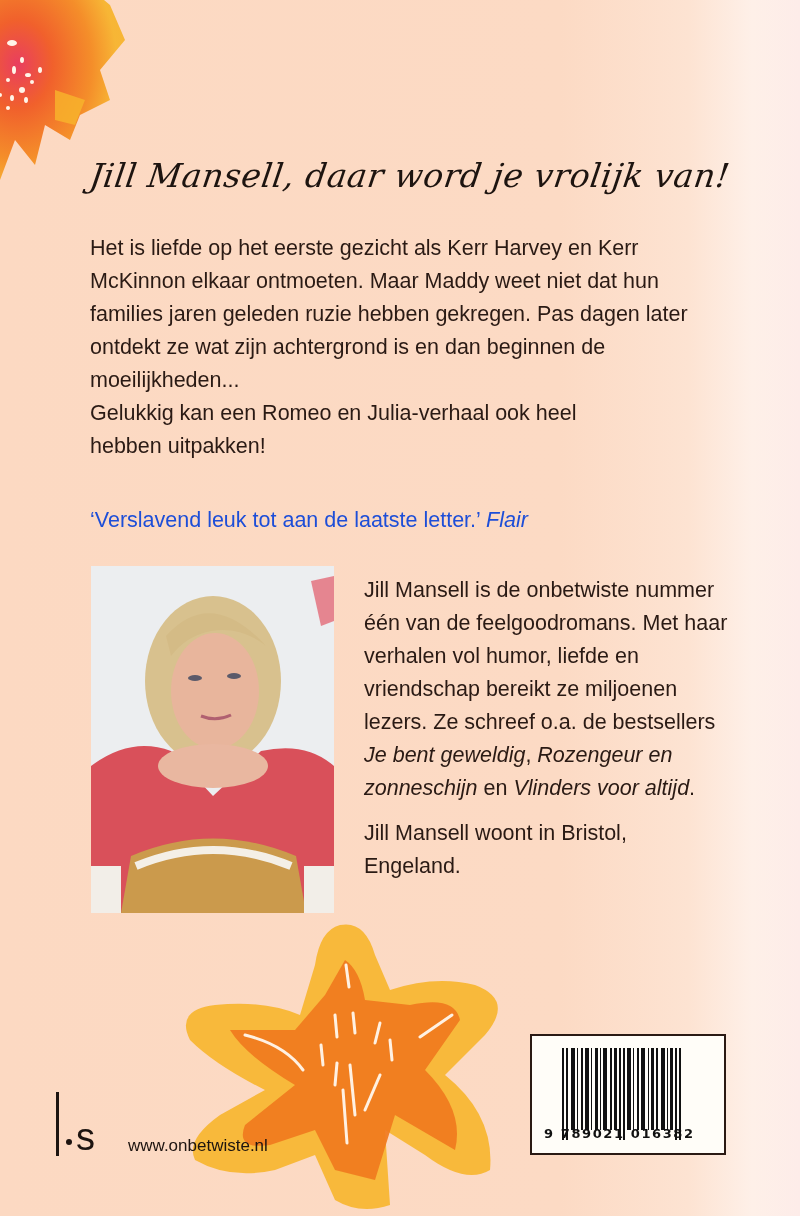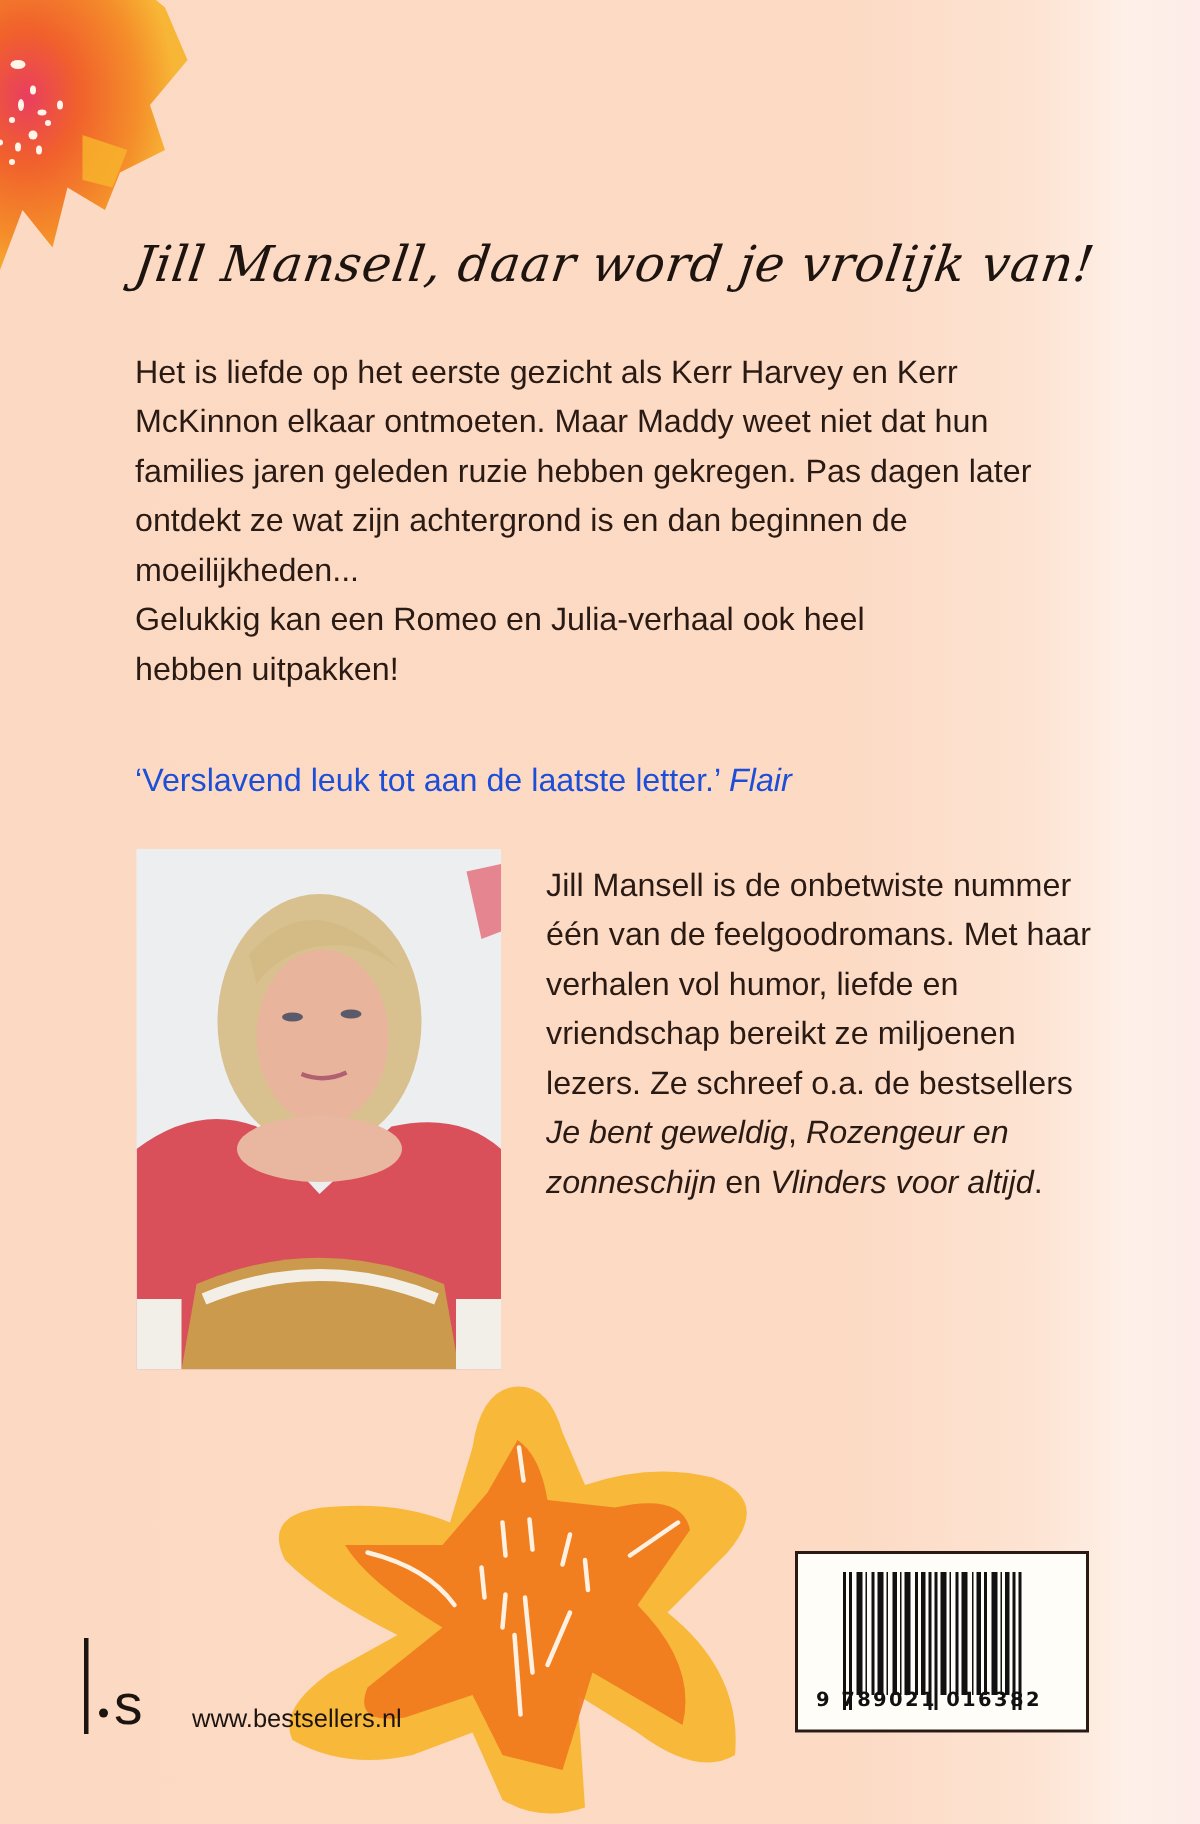--- a/index.html
+++ b/index.html
@@ -129,20 +129,21 @@
     <path d="M45 300 Q122 268 200 300" stroke="#f4efe6" stroke-width="8" fill="none"></path>
     <rect x="0" y="300" width="30" height="47" fill="#f2eee8"></rect>
     <rect x="213" y="300" width="30" height="47" fill="#f2eee8"></rect>
   </svg>
 </div>
 
 <div class="bio">
   <p>
     <span>Jill Mansell is de onbetwiste nummer één van de feelgoodromans. Met haar verhalen vol humor, liefde en vriendschap bereikt ze miljoenen lezers. Ze schreef o.a. de bestsellers </span><i>Je bent geweldig</i><span>, </span><i>Rozengeur en zonneschijn</i><span> en </span><i>Vlinders voor altijd</i><span>.</span>
   </p>
+  <p style="width:300px">Jill Mansell woont in Bristol, Engeland.</p>
 </div>
 
 <div class="flower-bottom">
   <svg width="350" height="300" viewBox="0 0 350 300">
     <path d="M165 10 Q190 5 200 40 L215 75 Q260 60 300 70 Q340 85 310 120 L270 160 Q320 200 315 255 Q290 270 250 240 L210 215 L215 290 Q185 300 160 285 L140 240 L100 255 Q55 265 20 245 Q10 225 45 200 L90 175 Q40 150 15 125 Q0 95 40 90 Q90 85 125 100 L140 50 Q145 15 165 10 Z" fill="#f7b52c" opacity="0.9"></path>
     <path d="M170 45 Q185 55 190 85 L235 90 Q280 80 285 105 L250 155 Q290 195 280 235 L220 200 L200 265 L160 255 L140 215 L95 230 Q60 235 70 210 L120 170 Q70 140 55 115 L120 115 L150 80 Z" fill="#f07a1e" opacity="0.92"></path>
     <g stroke="#fff1e2" stroke-width="3" fill="none" stroke-linecap="round">
       <line x1="171" y1="50" x2="174" y2="72"></line>
       <line x1="160" y1="100" x2="162" y2="122"></line>
       <line x1="178" y1="98" x2="180" y2="118"></line>
@@ -158,21 +159,21 @@
     </g>
   </svg>
 </div>
 
 <div class="logo">
   <div class="bar"></div>
   <div class="dot"></div>
   <div class="s">s</div>
 </div>
 
-<div class="website">www.bestsellers.nl</div>
+<div class="website">www.onbetwiste.nl</div>
 
 <div class="barcode">
   <div class="bars">
     <span style="width:2px;height:92px"></span>
       <span style="width:2px;background:transparent"></span>
       <span style="width:2px;height:92px"></span>
     <span style="width:3px;background:transparent"></span>
       <span style="width:4px"></span>
       <span style="width:2px;background:transparent"></span>
       <span style="width:1px"></span>

